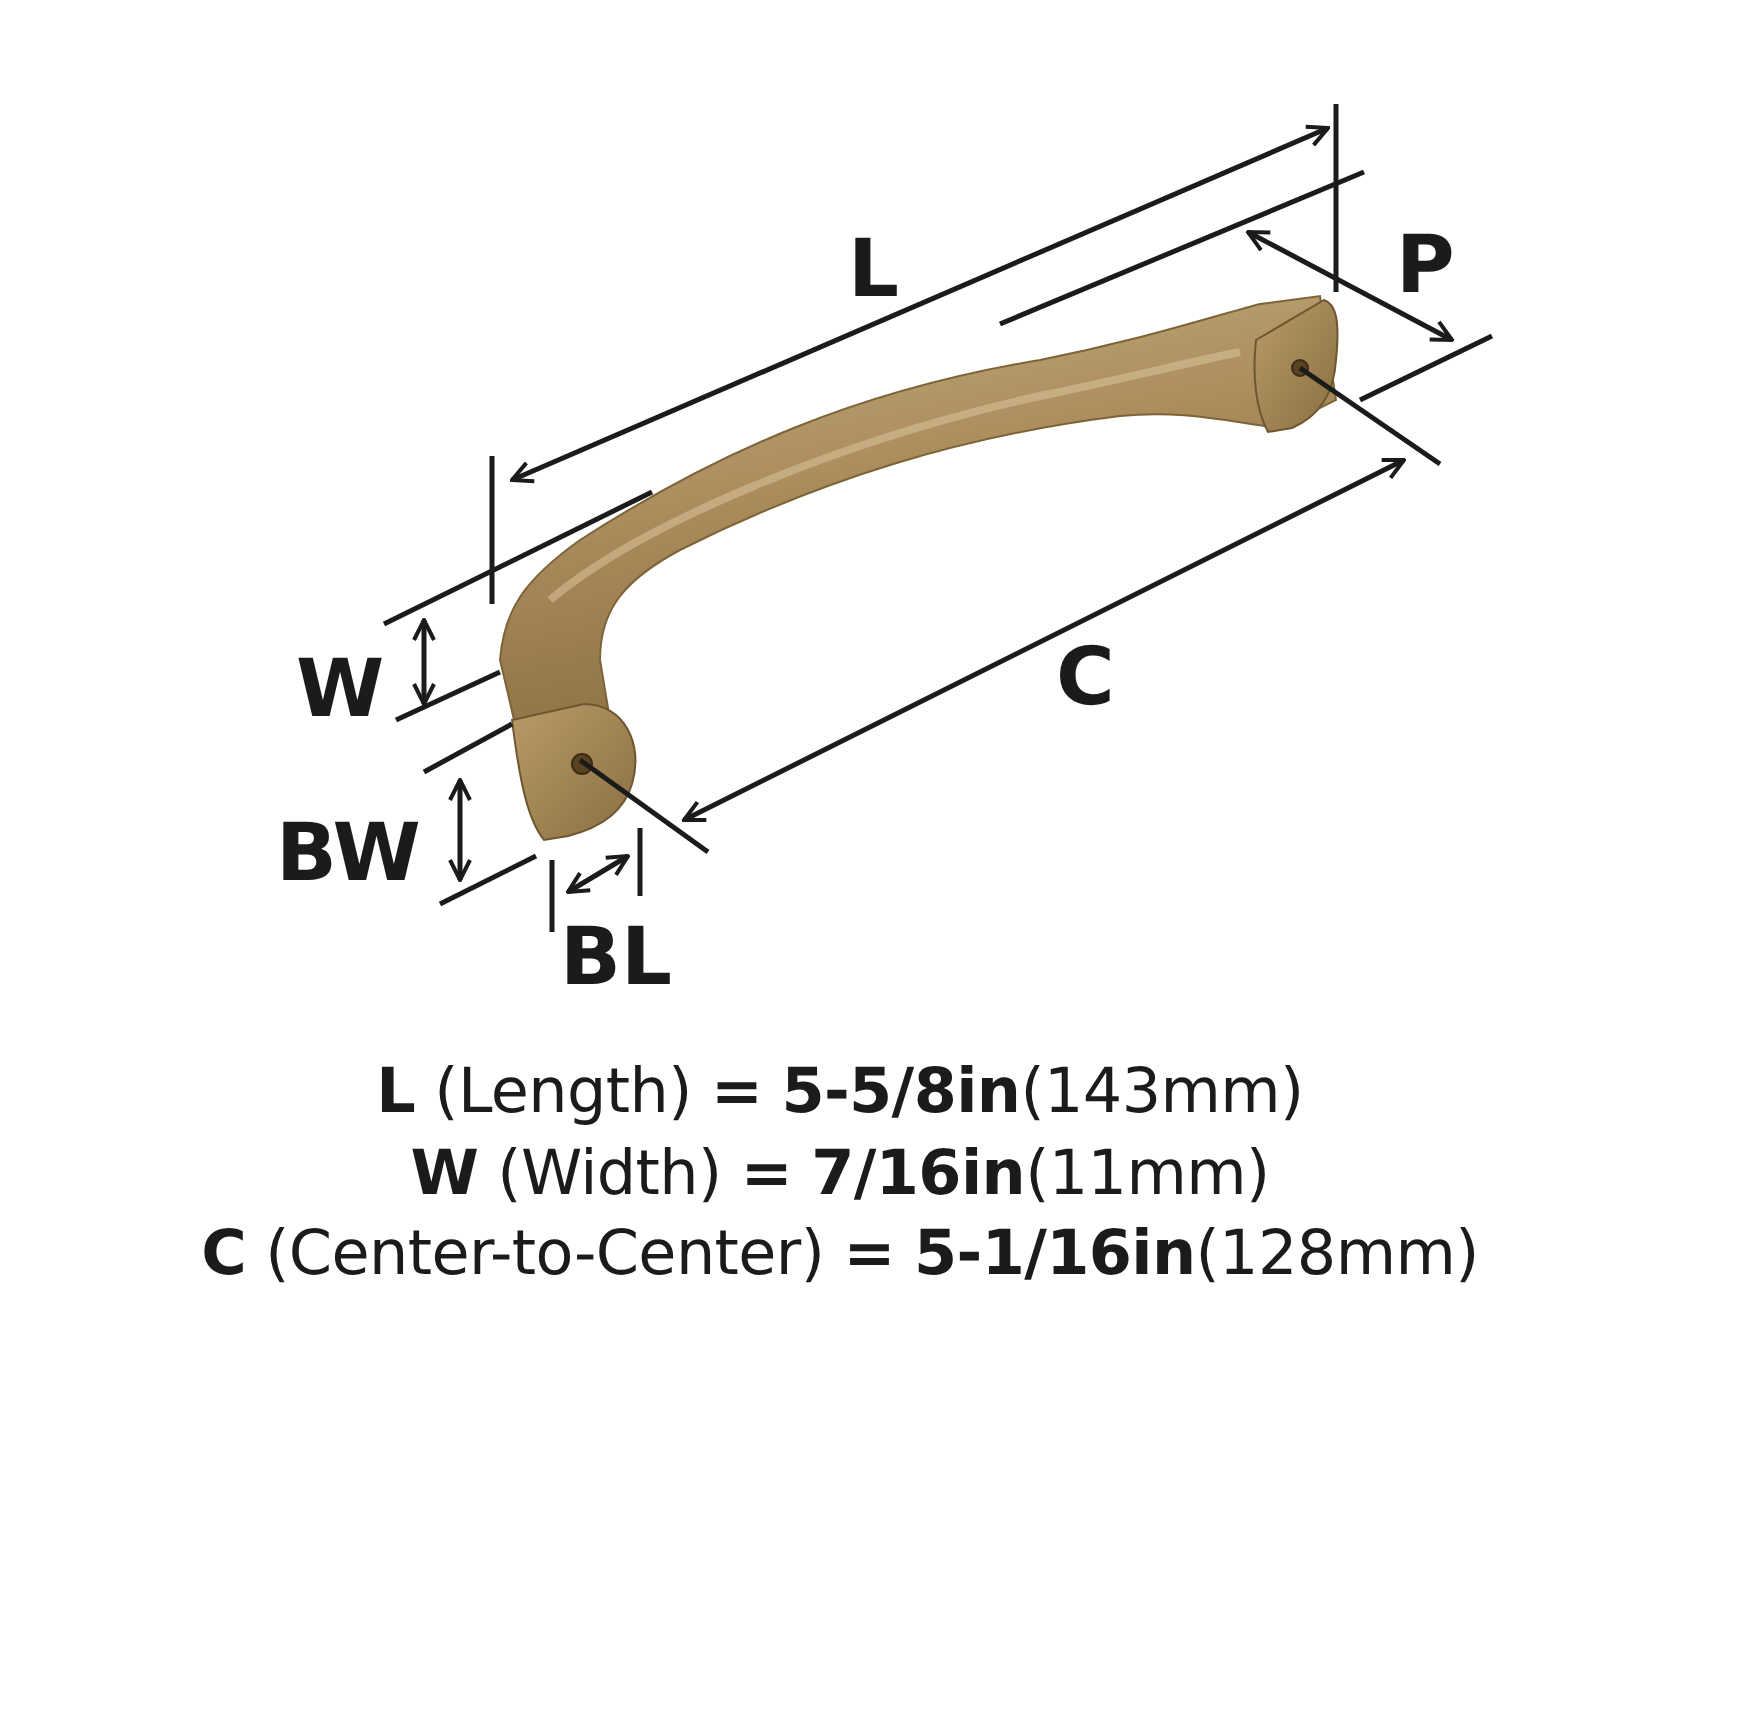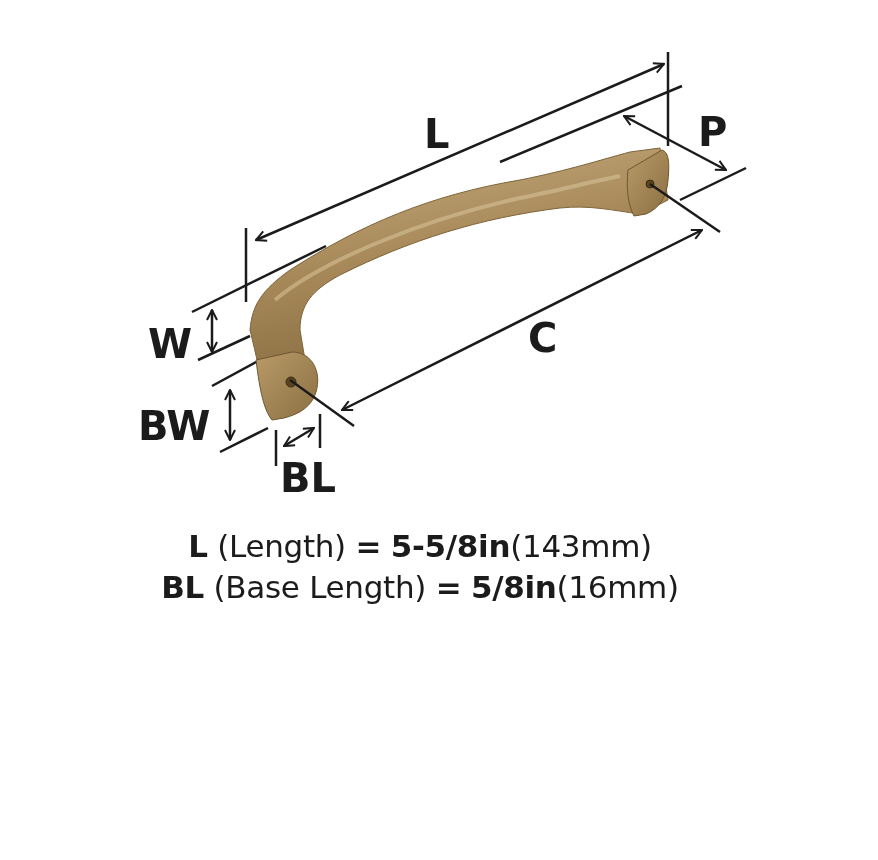--- a/index.html
+++ b/index.html
@@ -81,18 +81,24 @@
 </svg>
 
 <div id="specs">
   <div class="spec">
     <span class="code">L</span>
     <span class="name">(Length)</span>
     <span class="eq">=</span>
     <span class="imp">5-5/8in</span><span class="met">(143mm)</span>
   </div>
   <div class="spec">
-    <span class="code">BL</span>
-    <span class="name">(Base Length)</span>
+    <span class="code">W</span>
+    <span class="name">(Width)</span>
     <span class="eq">=</span>
-    <span class="imp">5/8in</span><span class="met">(16mm)</span>
+    <span class="imp">7/16in</span><span class="met">(11mm)</span>
+  </div>
+  <div class="spec">
+    <span class="code">C</span>
+    <span class="name">(Center-to-Center)</span>
+    <span class="eq">=</span>
+    <span class="imp">5-1/16in</span><span class="met">(128mm)</span>
   </div>
 </div>
 
 </body></html>

